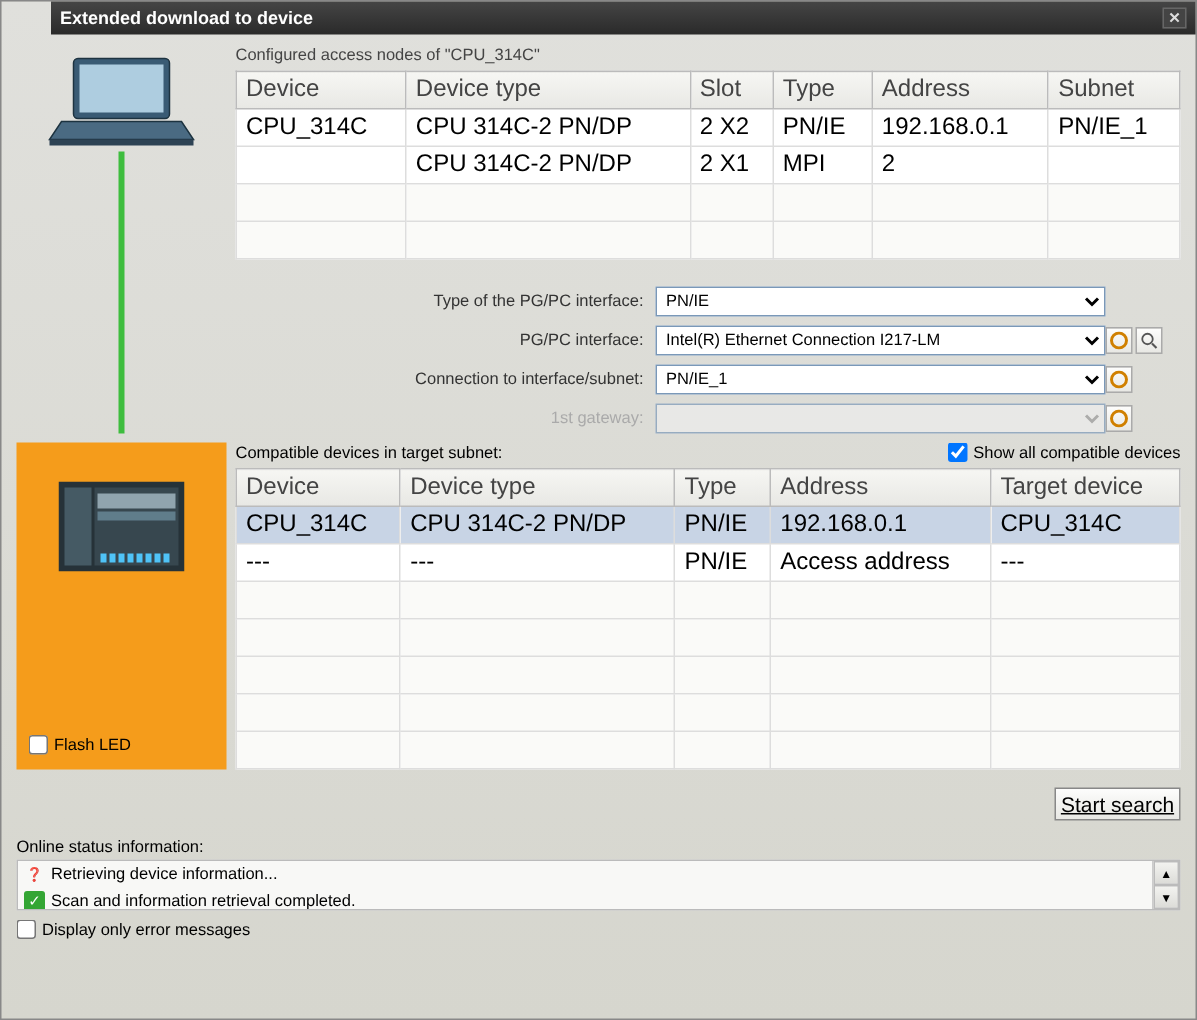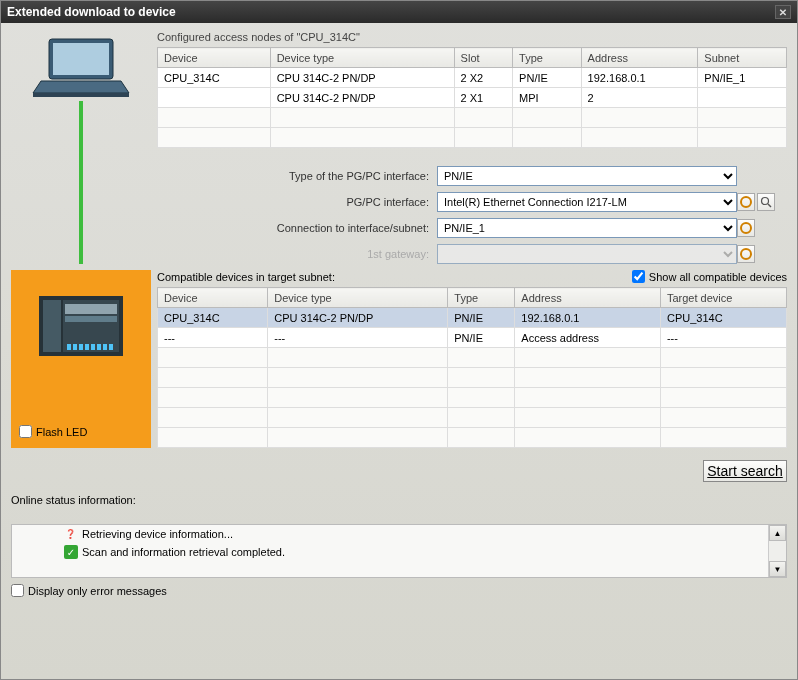--- a/index.html
+++ b/index.html
@@ -1,27 +1,27 @@
 <!DOCTYPE html>
 <html><head>
 <meta charset="utf-8">
 <style>
 * { box-sizing: border-box; margin: 0; padding: 0; }
 body { font-family: "Segoe UI", Tahoma, sans-serif; font-size: 11px; background: #d6d6ce; width: 798px; height: 680px; overflow: hidden; }
 .dialog { width: 798px; height: 680px; background: linear-gradient(#e0e0dc,#d6d6ce); border: 1px solid #888; display: flex; flex-direction: column; }
-.titlebar { background: linear-gradient(#454545,#2a2a2a); color: #fff; font-weight: bold; height: 22px; display: flex; align-items: center; padding: 0 6px; font-size: 12px; }
+.titlebar { background: linear-gradient(#454545,#2a2a2a); color: #fff; font-weight: bold; height: 22px; display: flex; align-items: center; padding: 0 6px; font-size: 12px; margin-left: 33px; }
 .titlebar .close { margin-left: auto; width: 16px; height: 14px; background: #444; border: 1px solid #666; color: #ddd; display: flex; align-items: center; justify-content: center; font-size: 10px; cursor: pointer; }
 .content { flex: 1; padding: 8px 10px 8px 10px; display: flex; flex-direction: column; gap: 6px; }
 .top-row { display: flex; gap: 6px; }
 .left-col { width: 140px; display: flex; flex-direction: column; align-items: center; position: relative; }
 .laptop-icon { width: 100px; height: 68px; margin-top: 4px; }
 .connector-line { width: 4px; flex: 1; background: #3ebd3e; margin-top: -2px; }
 .right-col { flex: 1; display: flex; flex-direction: column; gap: 4px; }
 .section-label { color: #444; }
-table { border-collapse: collapse; width: 100%; background: #fff; font-size: 11px; }
+table { border-collapse: collapse; width: 100%; background: #fff; font-size: 16px; }
 th, td { text-align: left; padding: 3px 6px; height: 20px; border: 1px solid #ddd; white-space: nowrap; overflow: hidden; }
 th { background: linear-gradient(#f6f6f3,#e8e8e4); color: #444; font-weight: normal; border: 1px solid #bbb; }
 tr.emptyrow td { background: #fafaf8; }
 .form-rows { margin-top: 14px; display: grid; grid-template-columns: 280px 300px 20px 20px; row-gap: 6px; align-items: center; }
 .form-rows label { text-align: right; padding-right: 8px; color: #333; }
 .form-rows label.disabled { color: #aaa; }
 select.combo { width: 100%; height: 20px; font-size: 11px; border: 1px solid #7a98b8; background: #fff; padding: 1px 2px; }
 select.combo:disabled { background: #eee; color: #999; }
 .mini-btn { width: 18px; height: 18px; border: 1px solid #aaa; background: linear-gradient(#fdfdfc,#e8e8e4); display: flex; align-items: center; justify-content: center; cursor: pointer; }
 .middle-row { display: flex; gap: 6px; }
@@ -31,21 +31,21 @@
 input[type=checkbox] { width: 13px; height: 13px; }
 .compat-col { flex: 1; display: flex; flex-direction: column; gap: 4px; justify-content: space-between; }
 .compat-header { display: flex; align-items: center; }
 .compat-header .show-all { margin-left: auto; display: flex; align-items: center; gap: 4px; }
 tr.selected td { background: #c8d4e5; }
 .search-row { display: flex; justify-content: flex-end; margin-top: 6px; }
 button.std { min-width: 84px; height: 22px; border: 1px solid #888; background: linear-gradient(#fdfdfc,#e8e8e4); cursor: pointer; font-size: 14px; text-decoration: underline; text-decoration-color: transparent; }
 button.std .ul { text-decoration: underline; }
 button.primary { background: linear-gradient(#9ecbf2,#6ea9d8); border: 1px solid #4e7eaa; }
 .status-section { margin-top: 6px; }
-.status-box { border: 1px solid #bbb; background: #f8f8f6; height: 54px; margin-top: 18px; display: flex; padding-left: 48px; }
+.status-box { border: 1px solid #bbb; background: #f8f8f6; height: 34px; margin-top: 2px; display: flex; }
 .status-lines { flex: 1; overflow: hidden; }
 .status-line { display: flex; align-items: center; gap: 4px; padding: 2px 4px; font-size: 11px; }
 .status-ic { width: 14px; height: 14px; display: flex; align-items: center; justify-content: center; font-size: 10px; }
 .status-ic.check { background: #34a634; color: #fff; border-radius: 2px; }
 .status-ic.info::after { content: "❓"; font-size: 9px; }
 .status-scroll { width: 18px; display: flex; flex-direction: column; border-left: 1px solid #ccc; }
 .status-scroll .sb { flex: 0 0 16px; background: linear-gradient(#f3f3f0,#dcdcd8); border: 1px solid #bbb; display: flex; align-items: center; justify-content: center; font-size: 8px; cursor: pointer; }
 .status-scroll .track { flex: 1; background: #efefec; }
 .err-row { margin-top: 6px; display: flex; align-items: flex-end; gap: 4px; }
 .footer { margin-top: auto; display: flex; justify-content: flex-end; gap: 8px; padding-top: 10px; }

